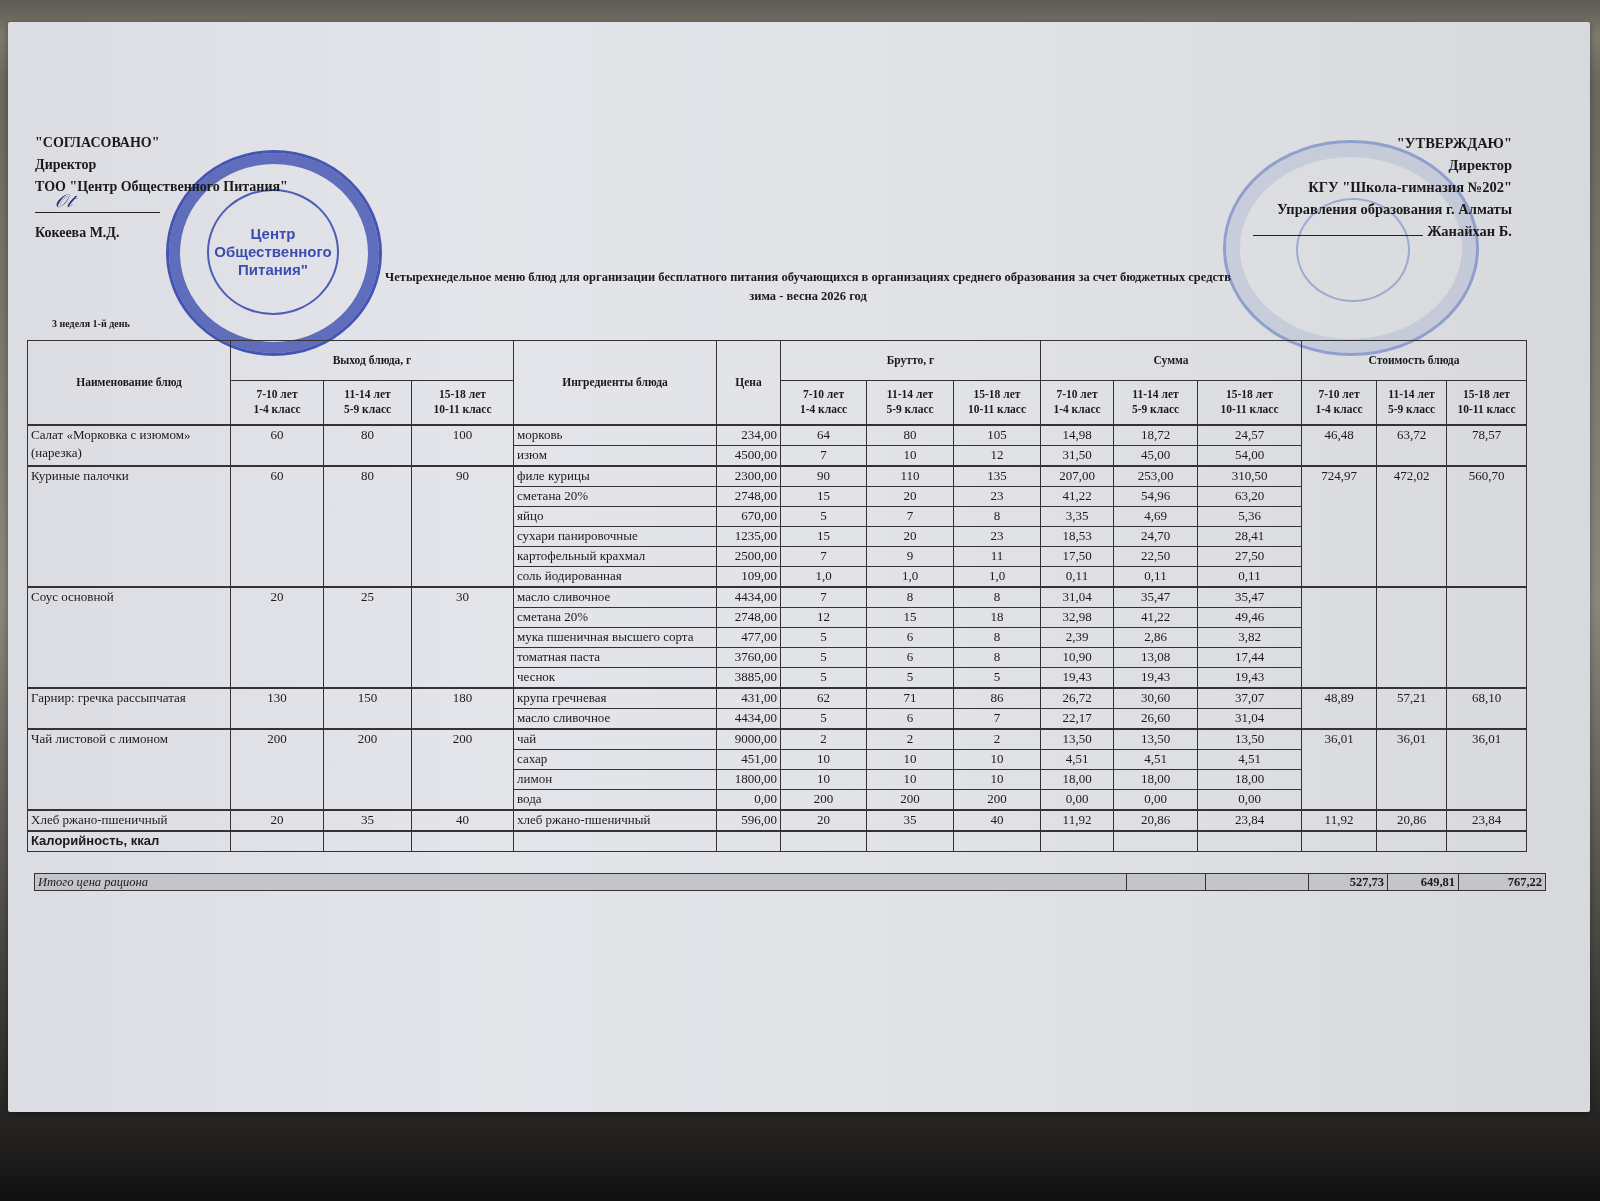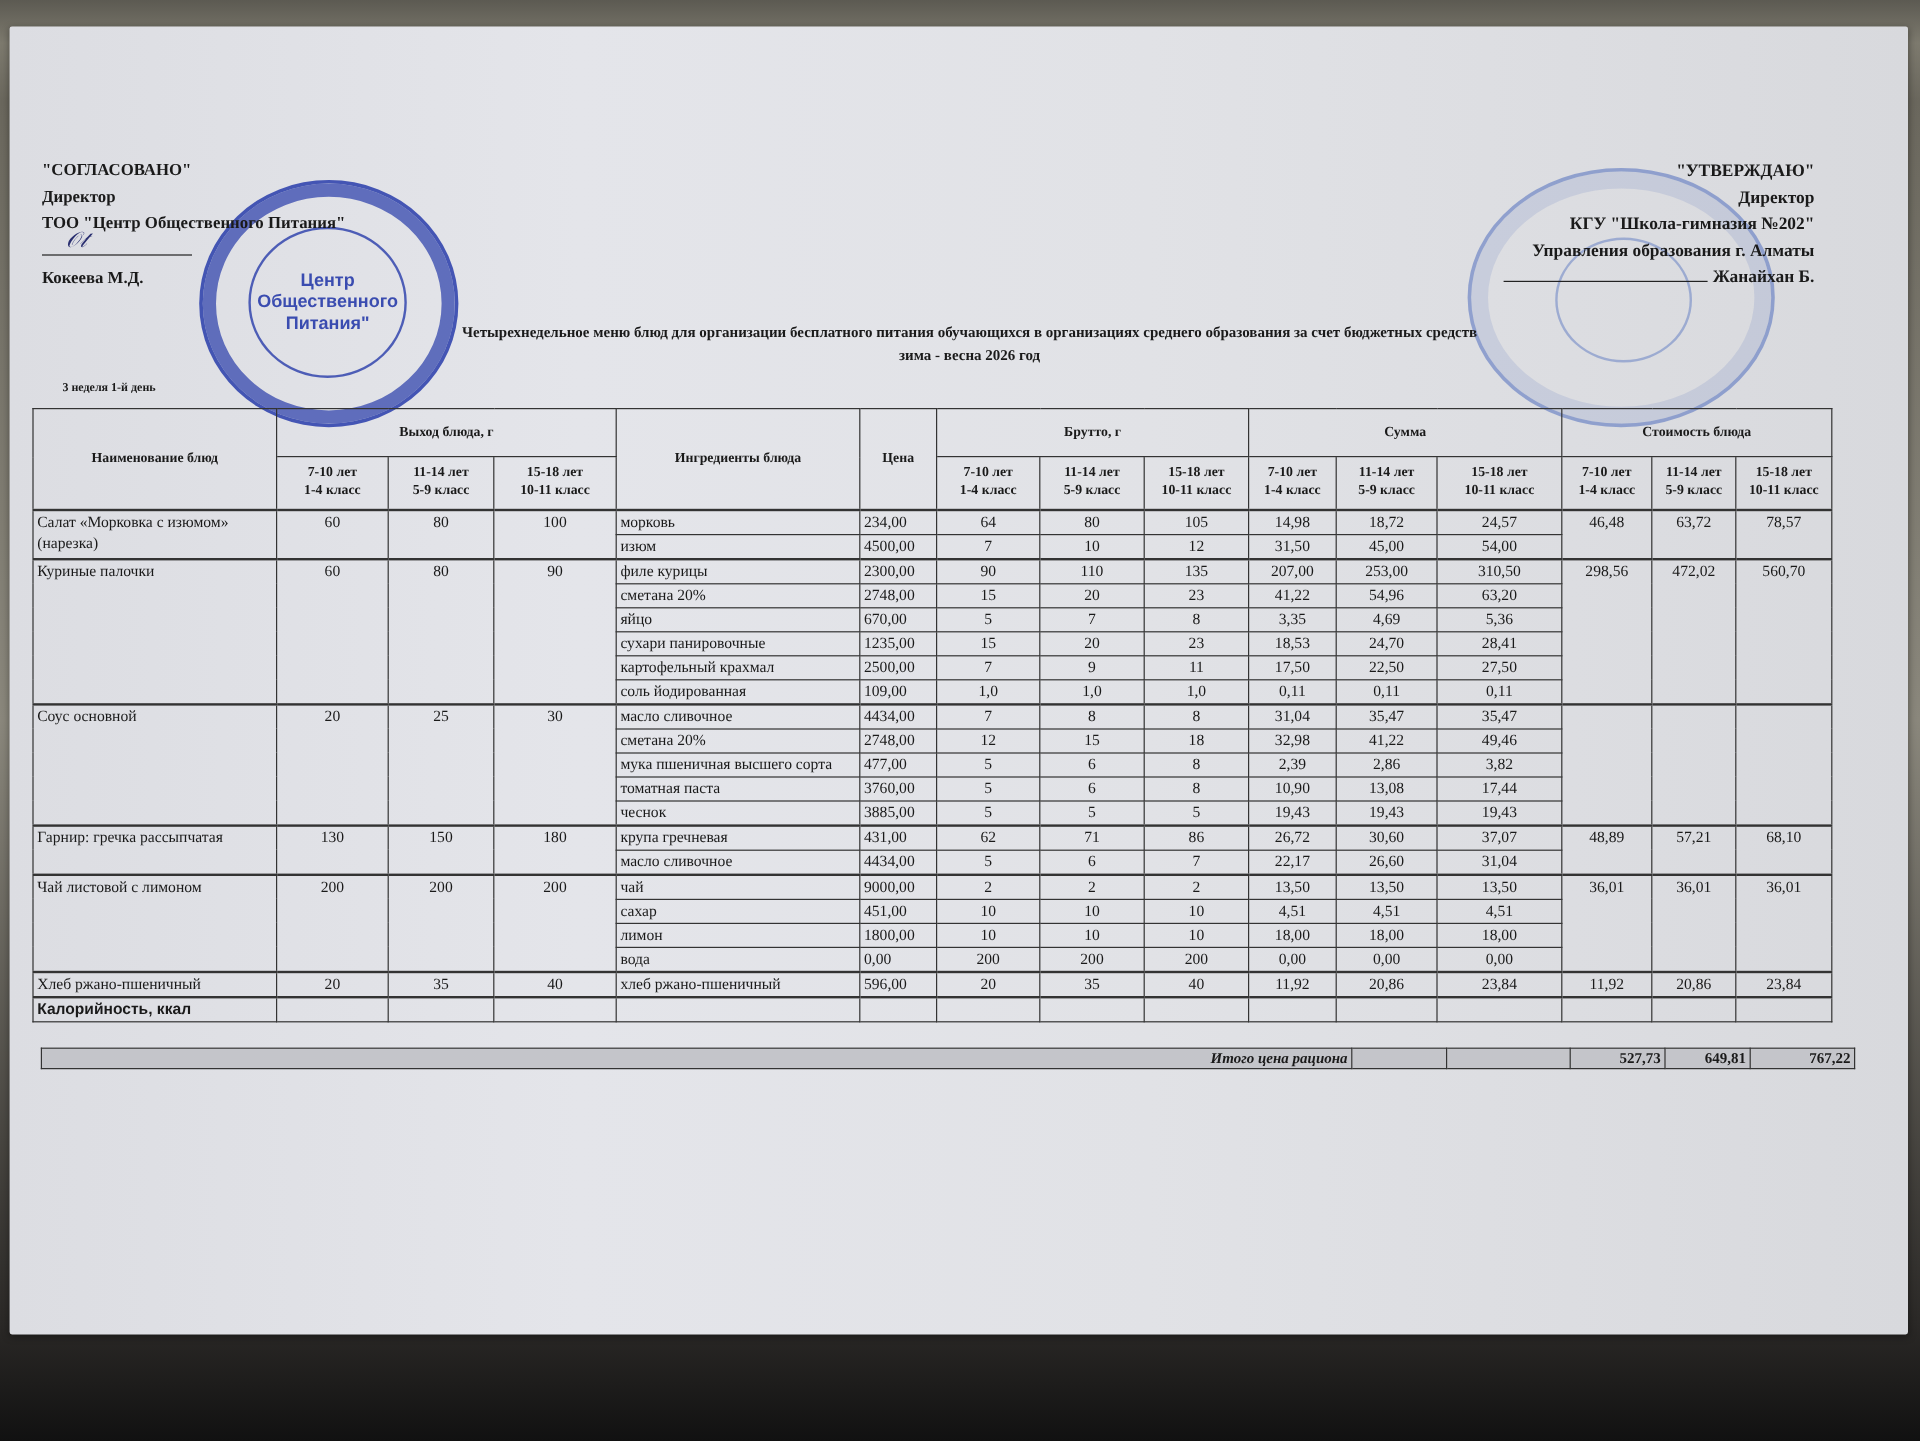--- a/index.html
+++ b/index.html
@@ -29,27 +29,27 @@
     box-shadow: inset 0 0 0 8px rgba(0,0,0,0), inset 0 0 0 11px rgba(40,60,170,0.7);
   }
   .stamp-left { left:158px; top:128px; width:210px; height:200px; }
   .stamp-left .inner { position:absolute; left:38px; top:36px; width:128px; height:122px; border-radius:50%; border:2px solid rgba(40,60,170,0.8); display:flex; align-items:center; justify-content:center; text-align:center; color:rgba(40,60,170,0.9); font-family:"Liberation Sans", sans-serif; font-weight:bold; font-size:15px; line-height:18px; }
   .stamp-right { left:1215px; top:118px; width:250px; height:210px; border-color:rgba(80,110,190,0.55); box-shadow: inset 0 0 0 14px rgba(80,110,190,0.15); }
   .stamp-right .emblem { position:absolute; left:70px; top:55px; width:110px; height:100px; border-radius:50%; border:2px solid rgba(80,110,190,0.45);}
   table.menu { position:absolute; left:27px; top:340px; border-collapse:collapse; font-size:13px; }
   table.menu td, table.menu th { border:1px solid #333; padding:0 3px; height:19px; line-height:18px; }
   table.menu th { font-weight:bold; font-size:11.5px; text-align:center; line-height:15px; }
   table.menu td.num { text-align:center; }
-  table.menu td.r { text-align:left; }
+  table.menu td.r { text-align:right; }
   table.menu td.top { vertical-align:top; }
   table.menu tr.row-sub td { border-top:2px solid #333; }
   td.cal { font-weight:bold; font-family:"Liberation Sans", sans-serif; font-size:13px; }
   table.totals { position:absolute; left:34px; top:873px; border-collapse:collapse; font-size:12.5px; }
   table.totals td { border:1px solid #333; height:16px; line-height:16px; padding:0 3px; background:#c4c5ca; }
-  table.totals td.lbl { font-weight:bold; font-style:italic; width:1085px;text-align:right; }
+  table.totals td.lbl { font-weight:normal; font-style:italic; width:1085px; }
   table.totals td.v { font-weight:bold; text-align:right; }
 </style>
 </head>
 <body>
 
 <div class="paper">
 
   <div class="stamp stamp-left">
     <div class="inner">Центр Общественного Питания"</div>
   </div>
@@ -197,21 +197,21 @@
         <td rowspan="6" class="num top">80</td>
         <td rowspan="6" class="num top">90</td>
         <td>филе курицы</td>
         <td class="r">2300,00</td>
         <td class="num">90</td>
         <td class="num">110</td>
         <td class="num">135</td>
         <td class="num">207,00</td>
         <td class="num">253,00</td>
         <td class="num">310,50</td>
-        <td rowspan="6" class="num top">298,56</td>
+        <td rowspan="6" class="num top">724,97</td>
         <td rowspan="6" class="num top">472,02</td>
         <td rowspan="6" class="num top">560,70</td>
       </tr>
       <tr>
         <td>сметана 20%</td>
         <td class="r">2748,00</td>
         <td class="num">15</td>
         <td class="num">20</td>
         <td class="num">23</td>
         <td class="num">41,22</td>

